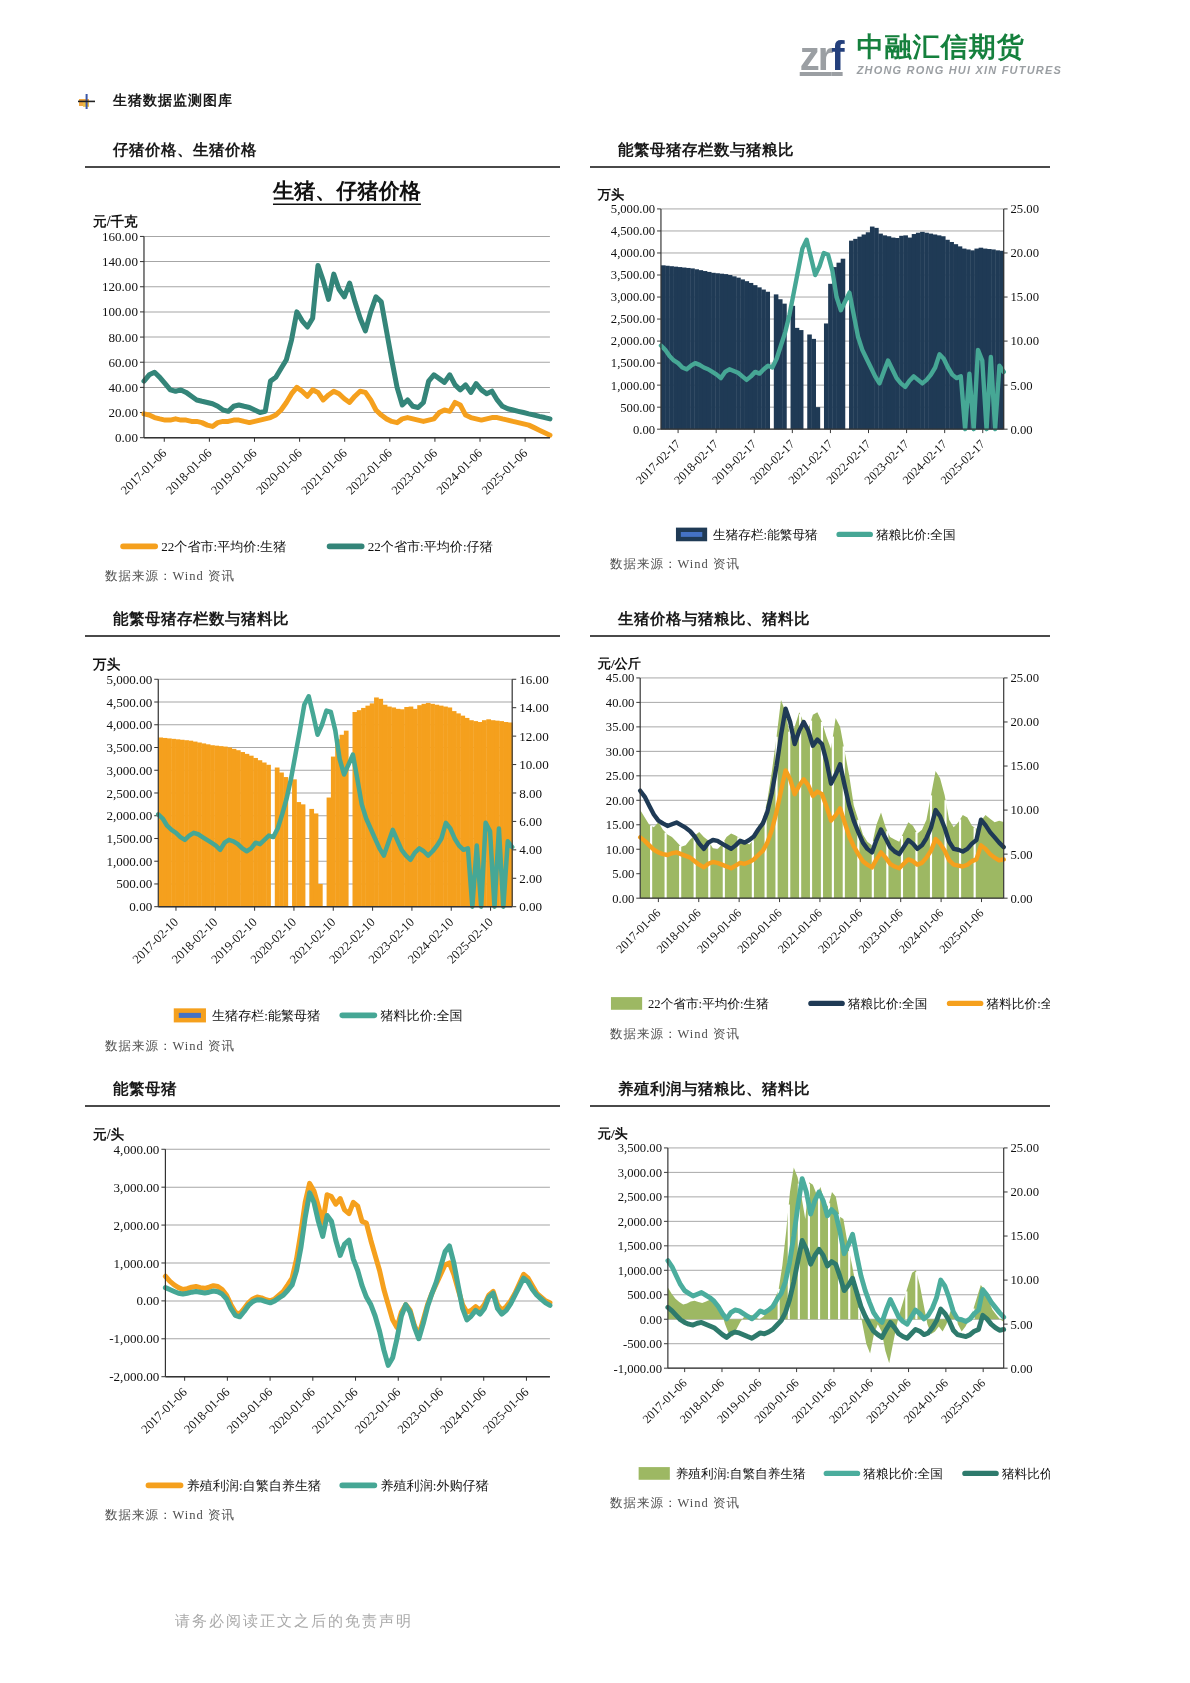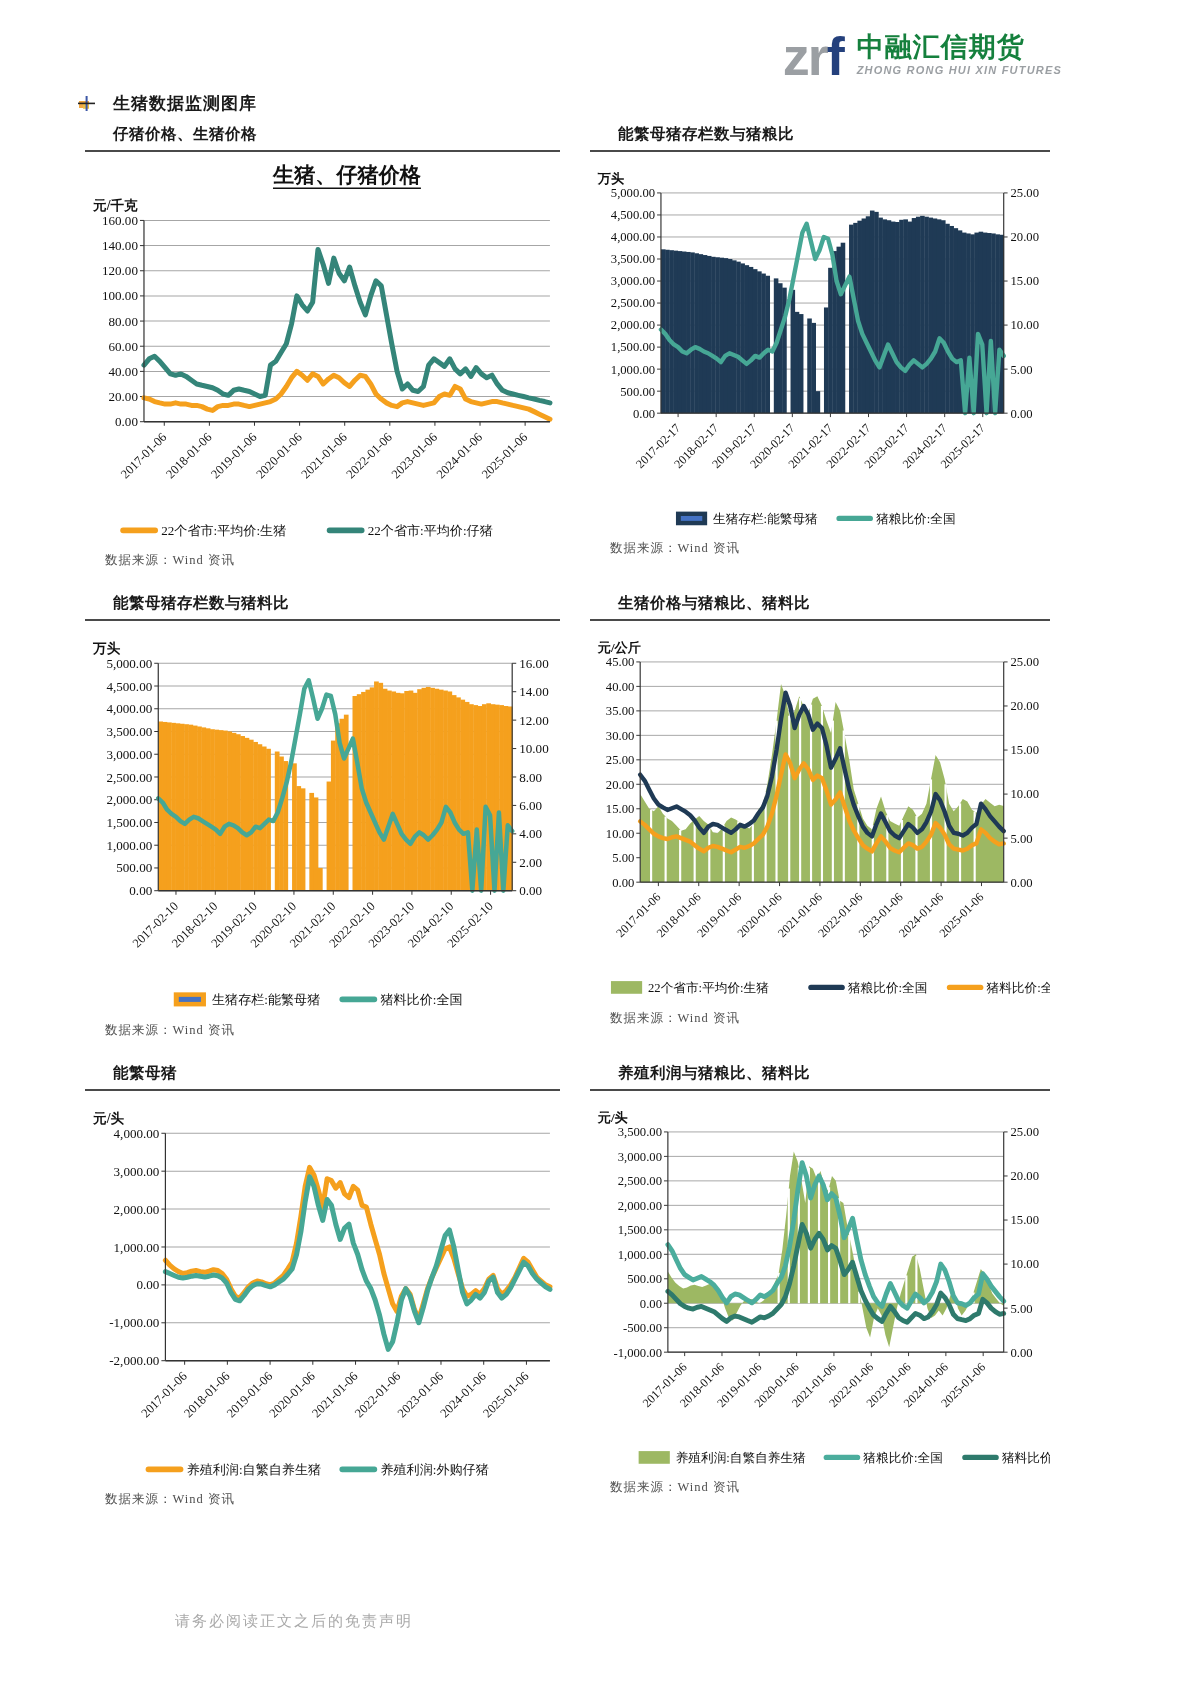--- a/index.html
+++ b/index.html
@@ -1,33 +1,33 @@
 <!DOCTYPE html>
 <html><head>
 <meta charset="utf-8">
 <style>
   html,body{margin:0;padding:0;background:#ffffff;}
   .page{position:relative;width:1190px;height:1683px;margin:0 auto;background:#fff;
         font-family:"Liberation Serif","DejaVu Serif",serif;color:#1a1a1a;overflow:hidden;}
   
   .brand{position:absolute;top:28px;right:128px;display:flex;align-items:flex-start;}
   .brand .zrf{font-family:"Liberation Sans","DejaVu Sans",sans-serif;font-weight:bold;
-              font-size:54px;line-height:56px;letter-spacing:-2px;color:#9b9fa3;}
+              font-size:40px;line-height:56px;letter-spacing:-2px;color:#9b9fa3;text-decoration:underline;}
   .brand .zrf .f{color:#24407c;}
   .brand .names{margin-left:14px;margin-top:4px;}
   .brand .cn{font-family:"Liberation Sans","DejaVu Sans",sans-serif;font-weight:bold;
              font-size:27px;color:#15803d;letter-spacing:1px;line-height:30px;}
   .brand .en{font-family:"Liberation Sans","DejaVu Sans",sans-serif;font-weight:bold;
              font-size:11px;color:#9b9fa3;letter-spacing:1.2px;margin-top:2px;font-style:italic;}
   
   .doc-title-row{position:absolute;top:92px;left:78px;display:flex;align-items:center;}
   .doc-title-row .bullet{width:17px;height:17px;margin-right:18px;}
-  .doc-title{font-size:17px;font-weight:bold;letter-spacing:1px;}
+  .doc-title{font-size:14px;font-weight:bold;letter-spacing:1px;}
   
-  .grid{position:absolute;top:124px;left:85px;width:965px;
+  .grid{position:absolute;top:140px;left:85px;width:965px;
         display:grid;grid-template-columns:475px 460px;column-gap:30px;row-gap:8px;}
   .sec{margin-bottom:2px;}
   .sec-head{font-size:15.5px;font-weight:bold;padding-left:28px;padding-bottom:5px;
             border-bottom:2px solid #4a4a4a;letter-spacing:0.5px;}
   .chart-host{width:100%;}
   .src{font-size:12.5px;color:#4f4f4f;padding-left:20px;margin-top:2px;margin-bottom:14px;letter-spacing:1px;}
   
   .footer{position:absolute;left:175px;top:1612px;font-size:15px;color:#a9a9a9;letter-spacing:2px;}
   svg text{font-family:"Liberation Serif","DejaVu Serif",serif;}
 </style>

